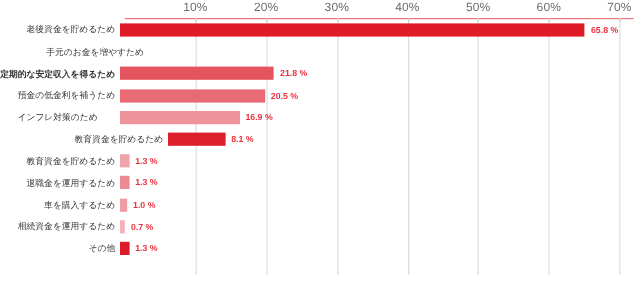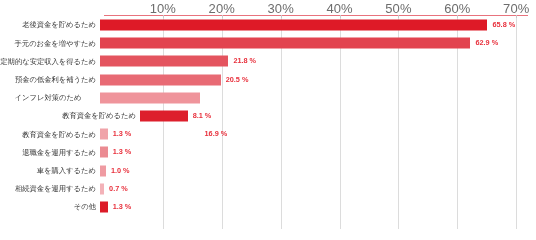--- a/index.html
+++ b/index.html
@@ -17,21 +17,21 @@
   
   #axis-area{
     position:absolute;
     left:0;top:0;
     width:536px;height:16px;
   }
   .tick-label{
     position:absolute;
     top:1px;
     transform:translateX(-50%);
-    font-size:13px;
+    font-size:10px;
     color:#6d6d6d;
     white-space:nowrap;
     letter-spacing:0.1px;
   }
   #axis-line{
     position:absolute;
     left:104px;top:15px;
     width:424px;height:1px;
     background:#e8737d;
   }
@@ -133,45 +133,41 @@
     </div>
   <div id="rows">
       <div class="row">
         <div class="cat-label" style="color: rgb(51, 51, 51);">老後資金を貯めるため</div>
         <div class="bar-zone">
           <div class="bar" style="width: 387.489px; background: rgb(222, 26, 39);"></div>
           <div class="value-label" style="color: rgb(232, 48, 60); left: 392.489px;">65.8 %</div>
         </div>
       </div>
       <div class="row">
-        <div class="cat-label" style="color: rgb(51, 51, 51);">手元のお金を増やすため</div>
-        <div class="bar-zone">
-          <div class="bar" style="width: 370.411px; background: rgb(226, 67, 79);"></div>
-          <div class="value-label" style="color: rgb(232, 48, 60); left: 375.411px;">62.9 %</div>
-        </div>
-      </div>
-      <div class="row">
-        <div class="cat-label" style="color: rgb(51, 51, 51);">定期的な安定収入を得るため</div>
+        <div class="cat-label" style="color: rgb(51, 51, 51); margin-left: 24px;">手元のお金を増やすため</div>
+      </div>
+      <div class="row">
+        <div class="cat-label" style="color: rgb(51, 51, 51); font-weight: bold;">定期的な安定収入を得るため</div>
         <div class="bar-zone">
           <div class="bar" style="width: 128.378px; background: rgb(228, 84, 95);"></div>
           <div class="value-label" style="color: rgb(232, 48, 60); left: 133.378px;">21.8 %</div>
         </div>
       </div>
       <div class="row">
         <div class="cat-label" style="color: rgb(51, 51, 51); padding-left: 12px;">預金の低金利を補うため</div>
         <div class="bar-zone">
           <div class="bar" style="width: 120.722px; background: rgb(232, 106, 116);"></div>
           <div class="value-label" style="color: rgb(232, 48, 60); left: 125.722px;">20.5 %</div>
         </div>
       </div>
       <div class="row">
         <div class="cat-label" style="color: rgb(51, 51, 51); text-align: center;">インフレ対策のため</div>
         <div class="bar-zone">
           <div class="bar" style="width: 99.5222px; background: rgb(239, 148, 155);"></div>
-          <div class="value-label" style="color: rgb(232, 48, 60); left: 104.522px; margin-top: 36px;">16.9 %</div>
+          <div class="value-label" style="color: rgb(232, 48, 60); left: 104.522px;">16.9 %</div>
         </div>
       </div>
       <div class="row">
         <div class="cat-label" style="color: rgb(51, 51, 51); margin-left: 40px;">教育資金を貯めるため</div>
         <div class="bar-zone">
           <div class="bar" style="width: 47.7px; background: rgb(221, 31, 44);"></div>
           <div class="value-label" style="color: rgb(232, 48, 60); left: 52.7px;">8.1 %</div>
         </div>
       </div>
       <div class="row">

